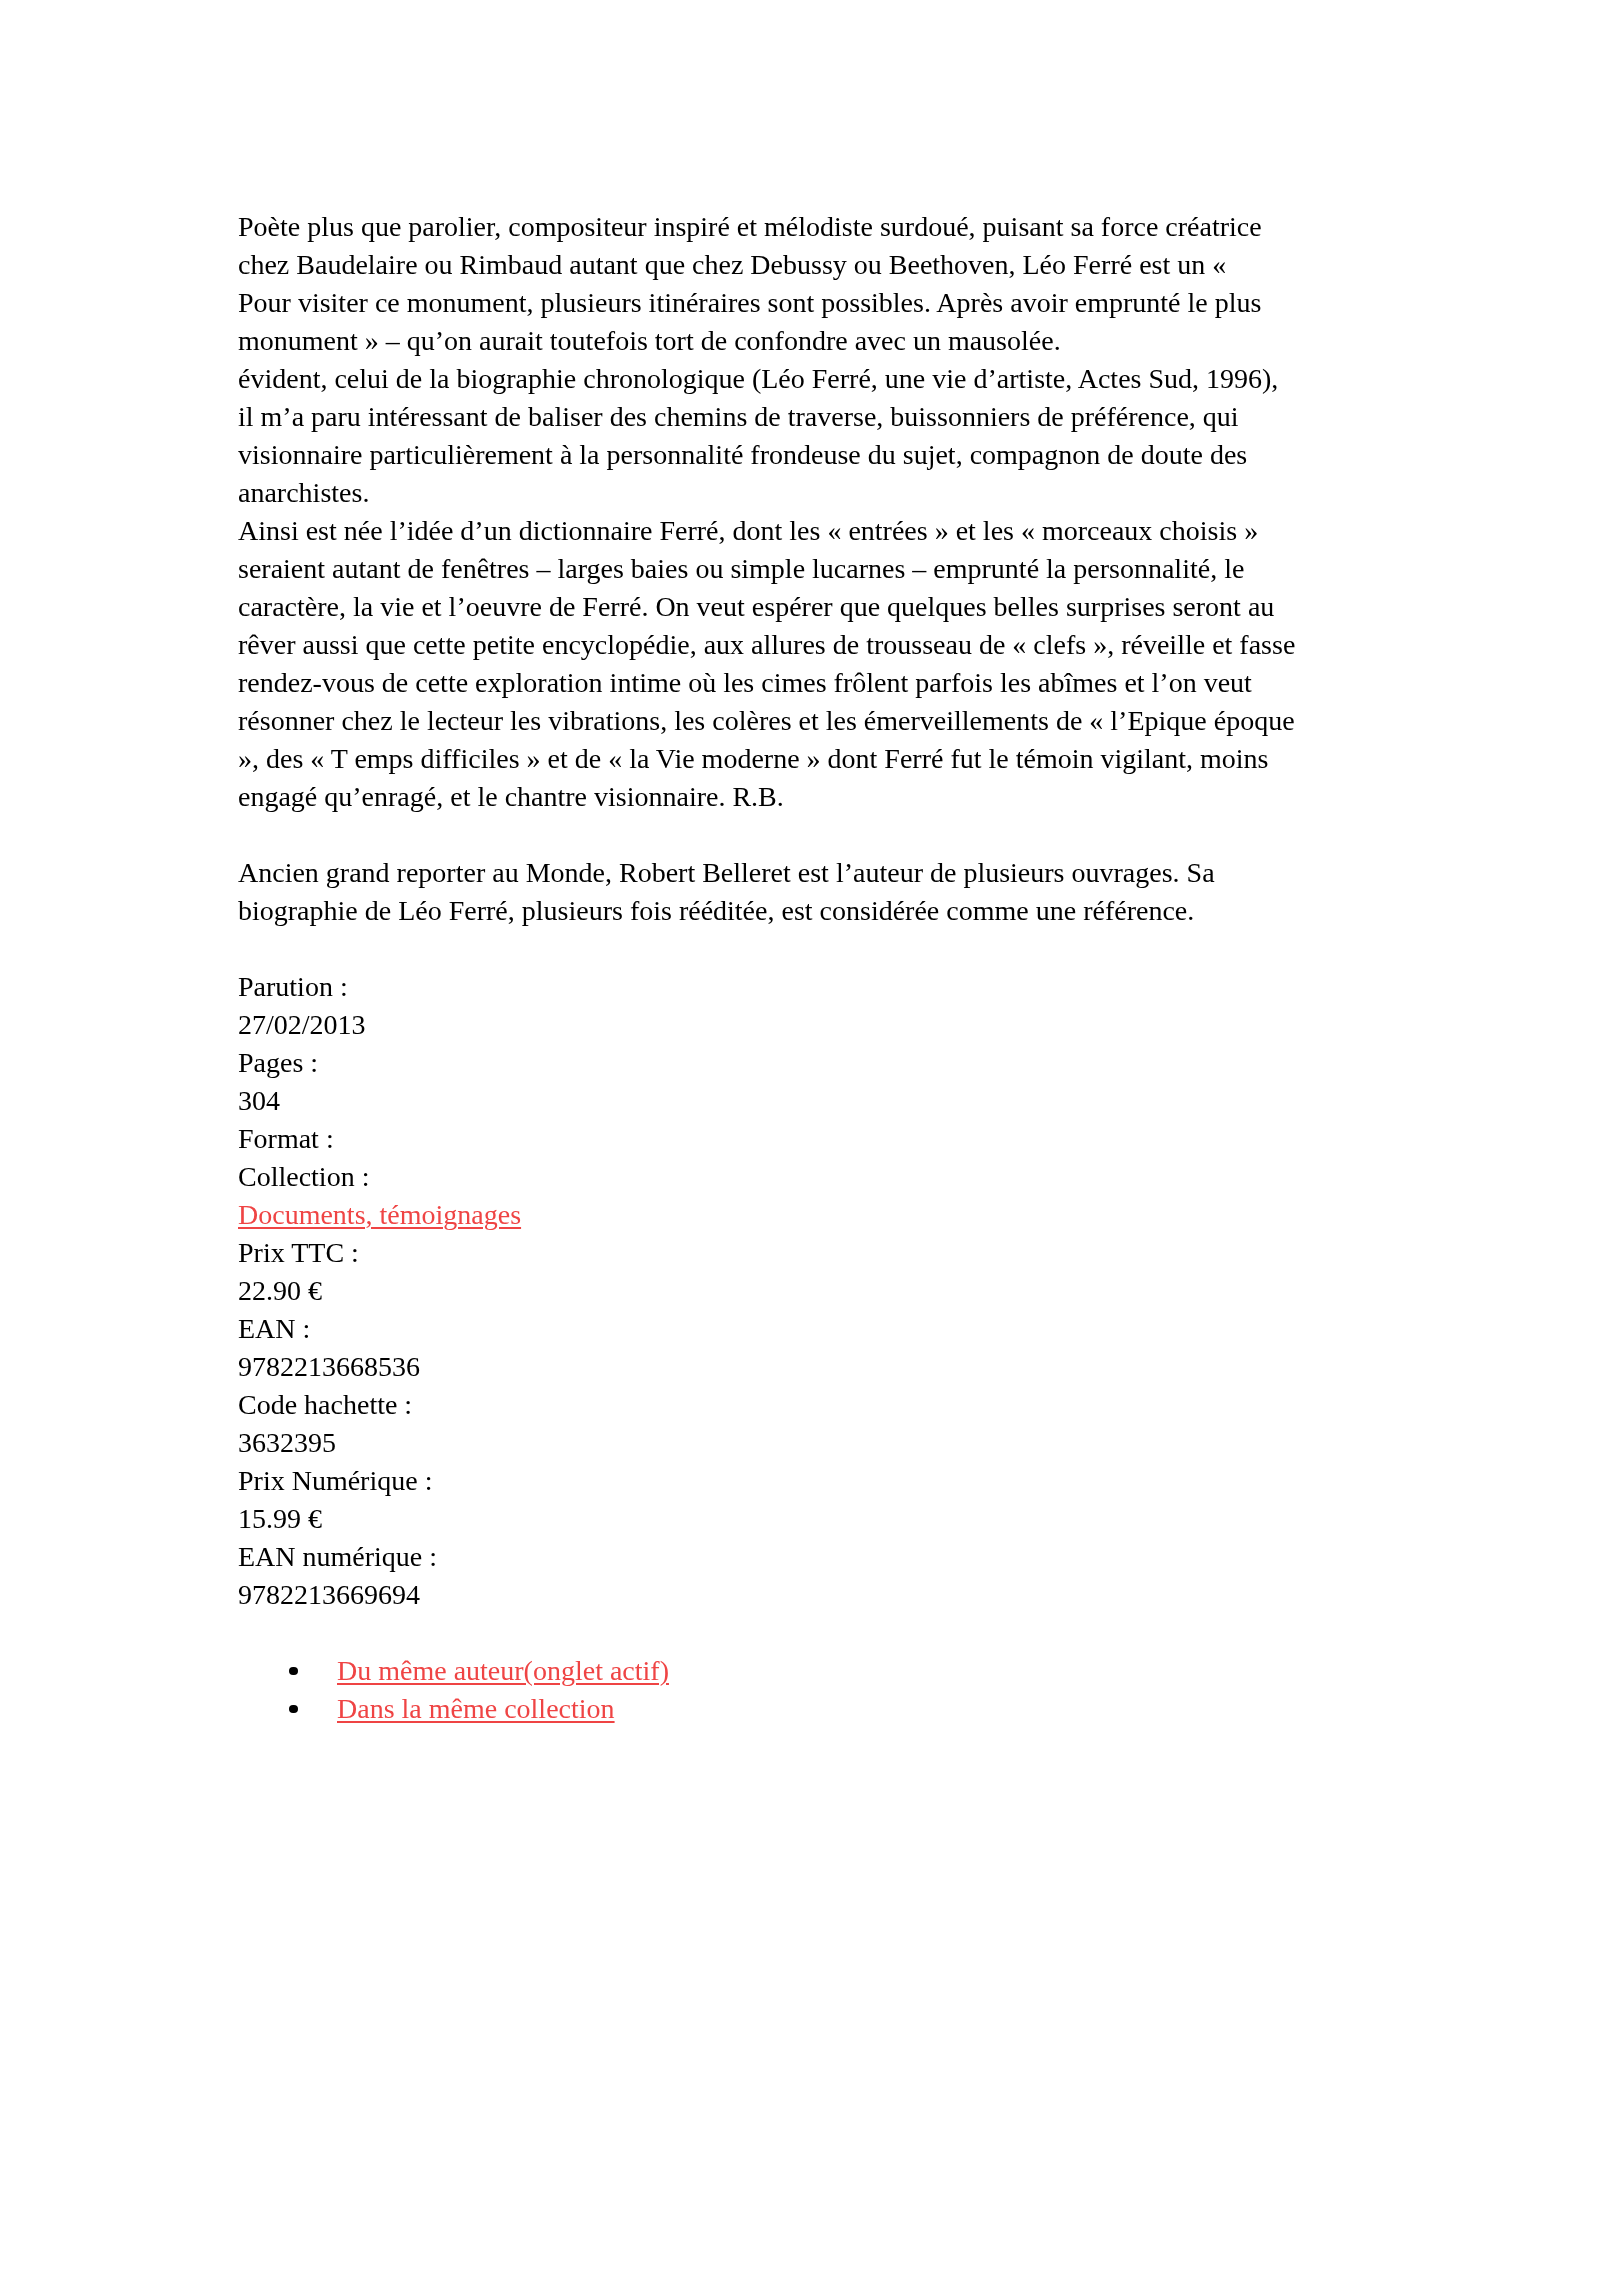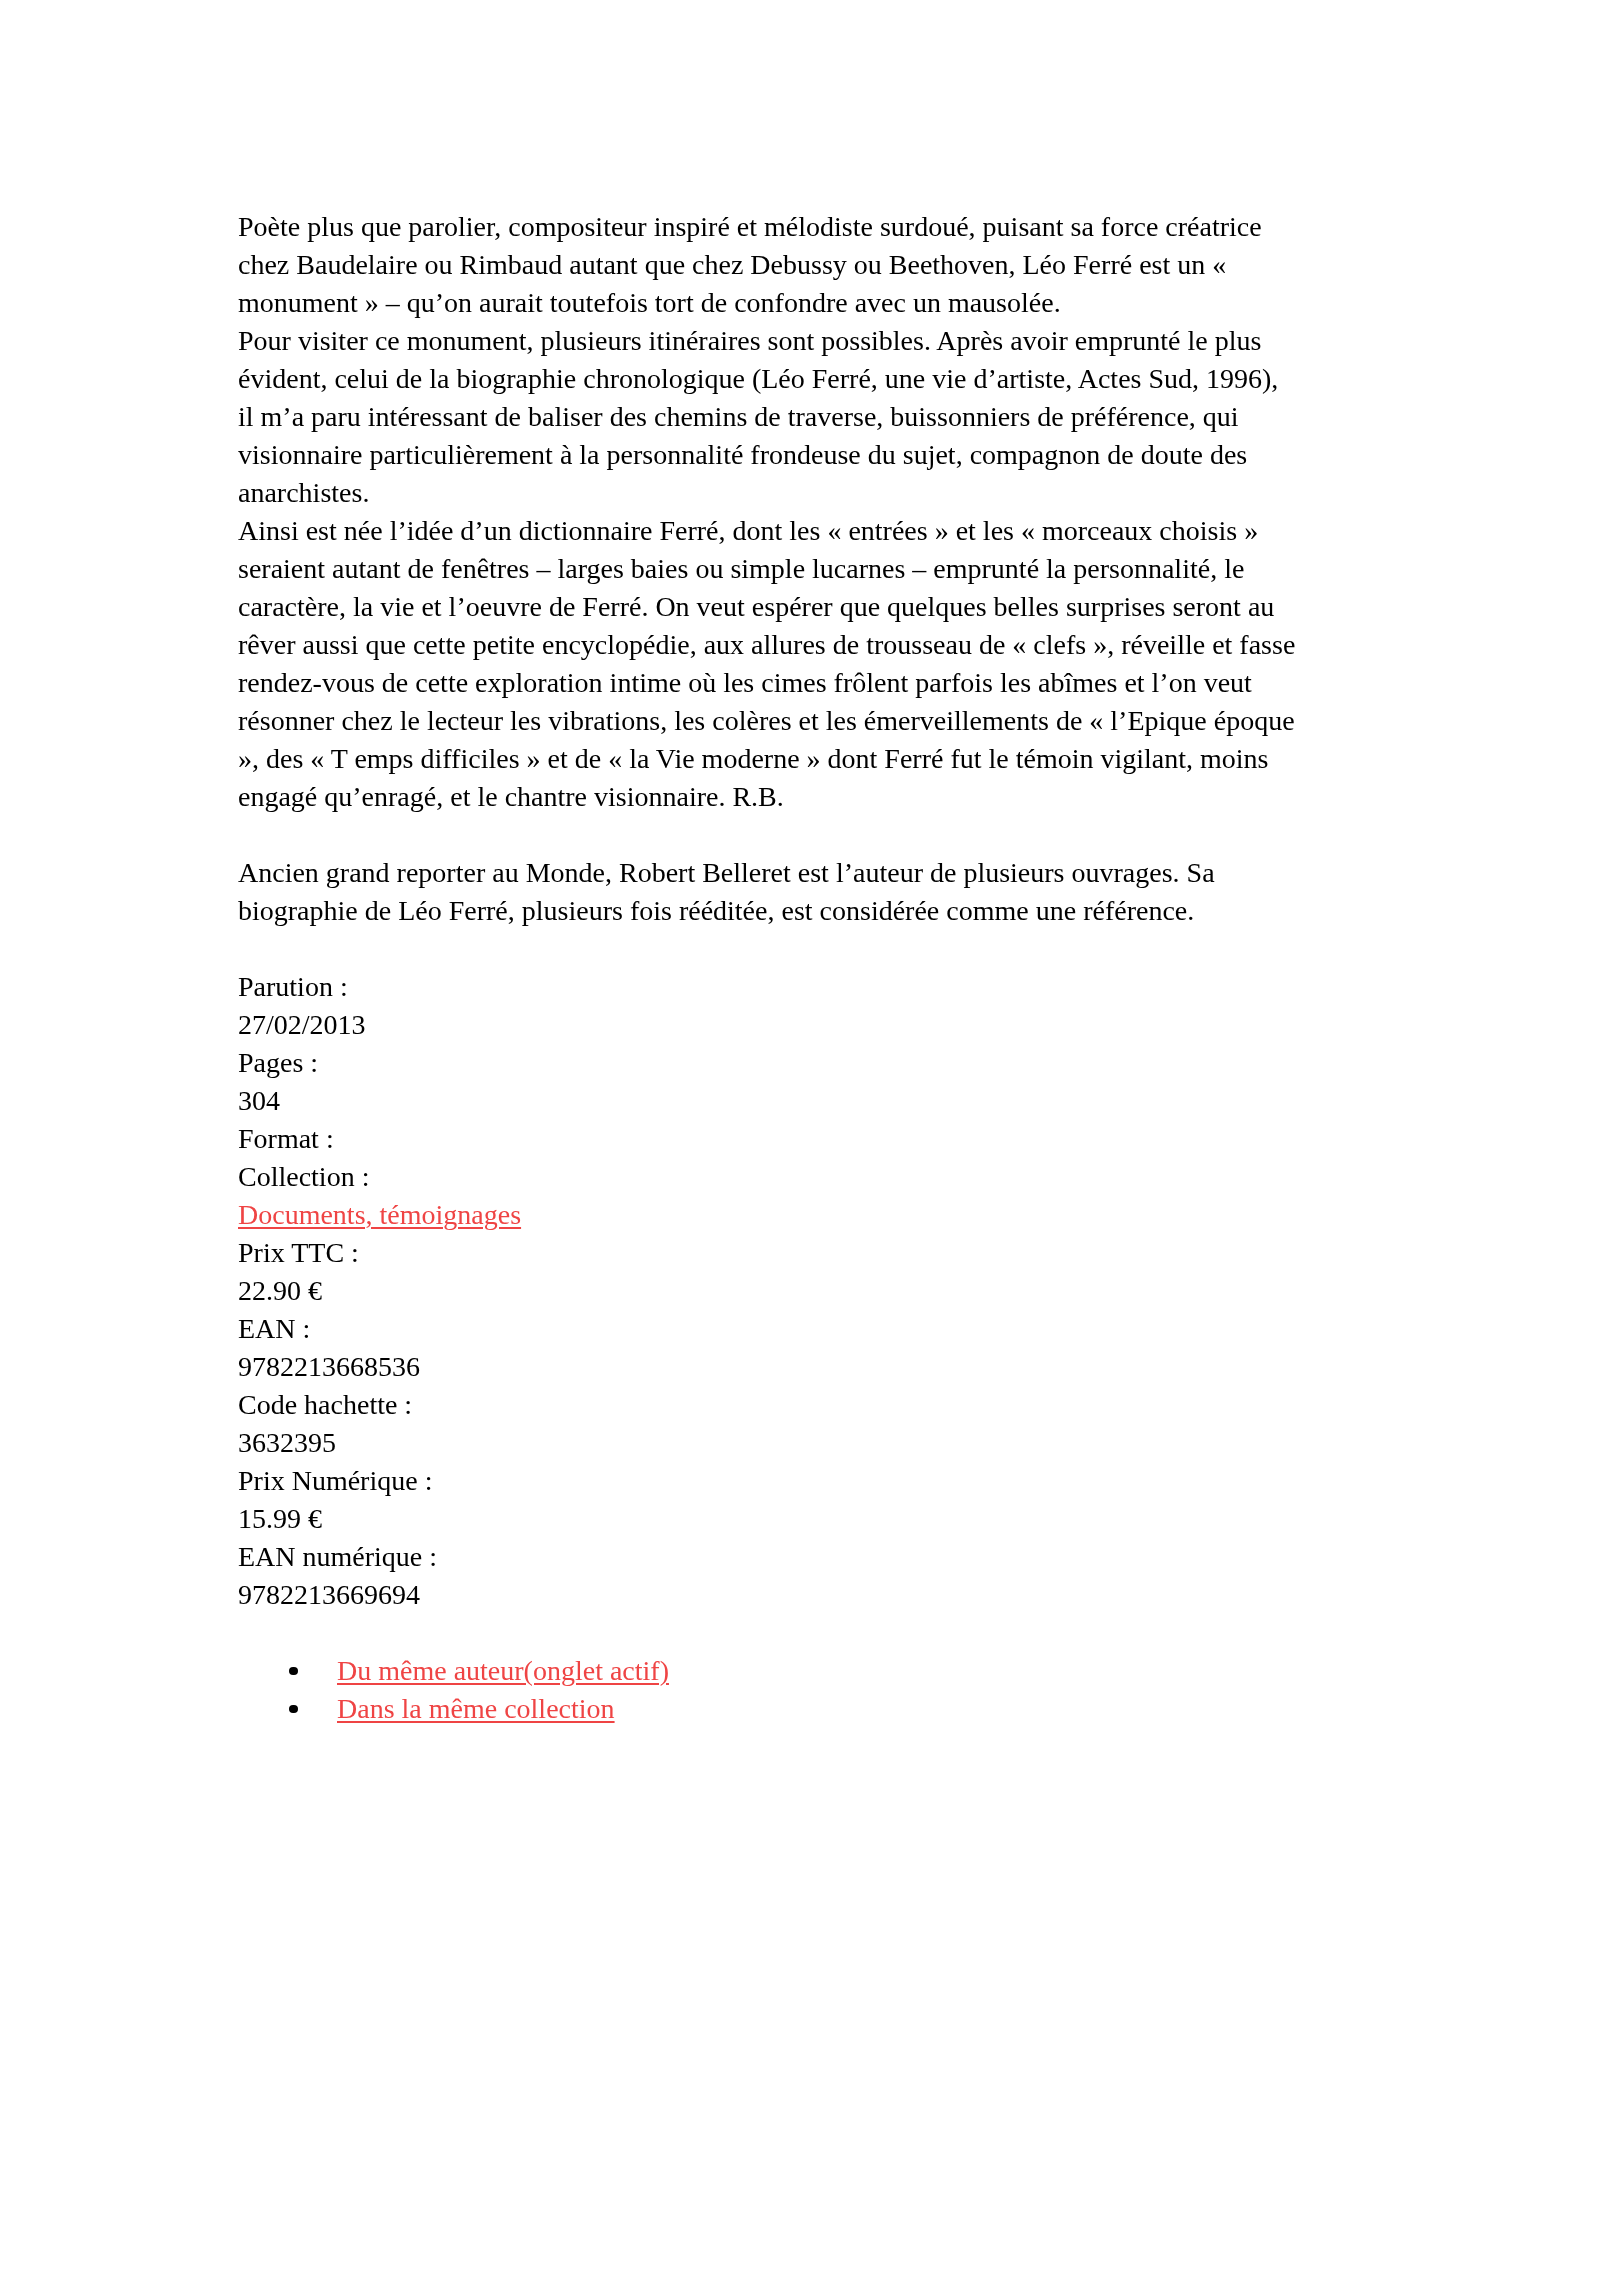--- a/index.html
+++ b/index.html
@@ -62,22 +62,22 @@
     }
   </style>
 </head>
 <body>
 
 <div class="page">
 
   <div class="para">
     <span class="meta-line">Poète plus que parolier, compositeur inspiré et mélodiste surdoué, puisant sa force créatrice</span>
     <span class="meta-line">chez Baudelaire ou Rimbaud autant que chez Debussy ou Beethoven, Léo Ferré est un «</span>
+    <span class="meta-line">Pour visiter ce monument, plusieurs itinéraires sont possibles. Après avoir emprunté le plus</span>
     <span class="meta-line">monument » – qu’on aurait toutefois tort de confondre avec un mausolée.</span>
-    <span class="meta-line">Pour visiter ce monument, plusieurs itinéraires sont possibles. Après avoir emprunté le plus</span>
     <span class="meta-line">évident, celui de la biographie chronologique (Léo Ferré, une vie d’artiste, Actes Sud, 1996),</span>
     <span class="meta-line">il m’a paru intéressant de baliser des chemins de traverse, buissonniers de préférence, qui</span>
     <span class="meta-line">visionnaire particulièrement à la personnalité frondeuse du sujet, compagnon de doute des</span>
     <span class="meta-line">anarchistes.</span>
     <span class="meta-line">Ainsi est née l’idée d’un dictionnaire Ferré, dont les « entrées » et les « morceaux choisis »</span>
     <span class="meta-line">seraient autant de fenêtres – larges baies ou simple lucarnes – emprunté la personnalité, le</span>
     <span class="meta-line">caractère, la vie et l’oeuvre de Ferré. On veut espérer que quelques belles surprises seront au</span>
     <span class="meta-line">rêver aussi que cette petite encyclopédie, aux allures de trousseau de « clefs », réveille et fasse</span>
     <span class="meta-line">rendez-vous de cette exploration intime où les cimes frôlent parfois les abîmes et l’on veut</span>
     <span class="meta-line">résonner chez le lecteur les vibrations, les colères et les émerveillements de « l’Epique époque</span>

